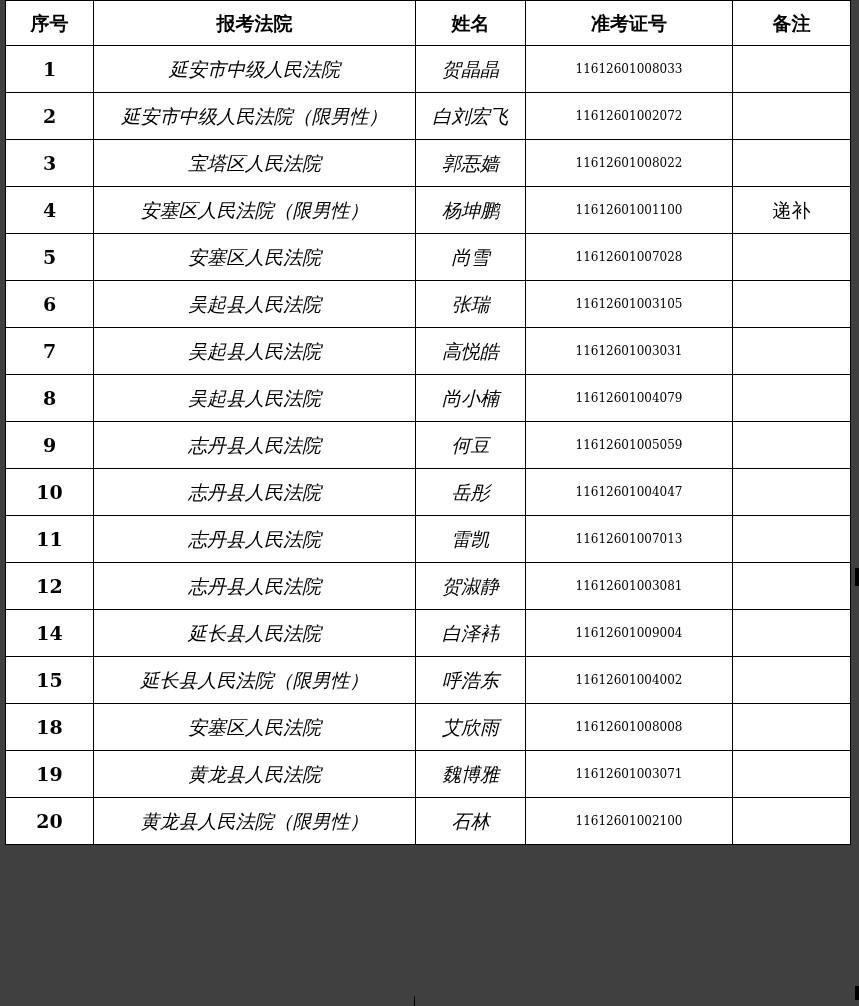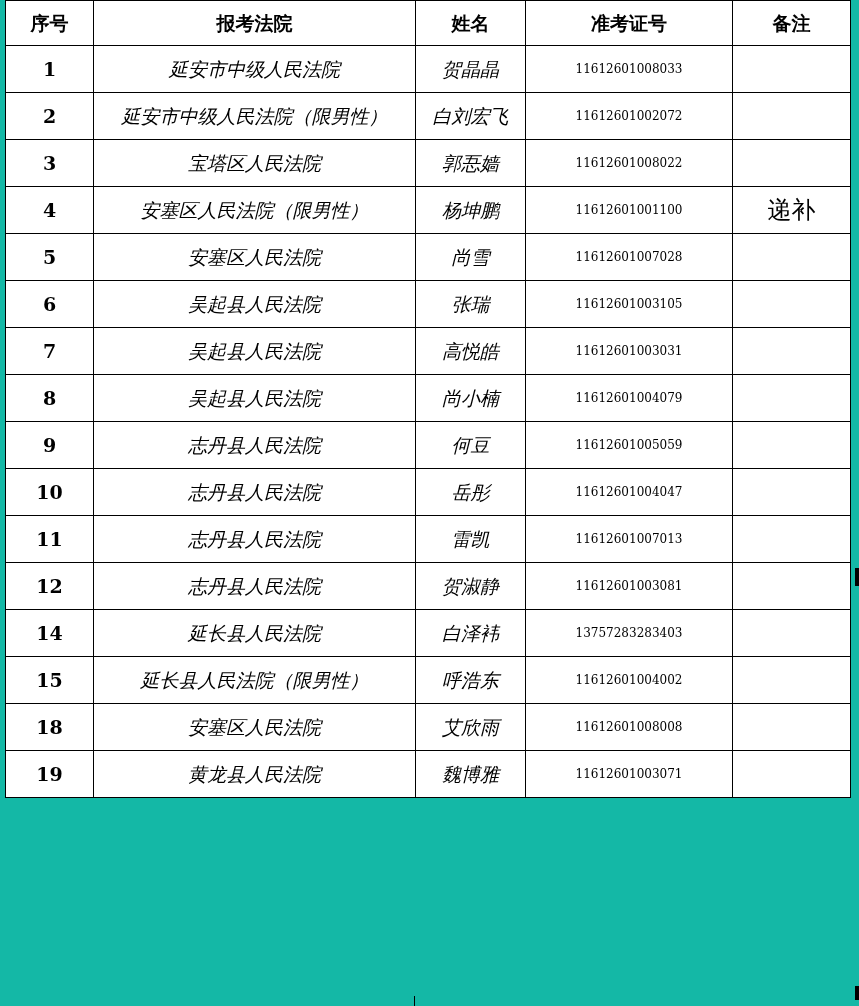--- a/index.html
+++ b/index.html
@@ -10,21 +10,21 @@
   body {
     width: 859px;
     height: 1006px;
     font-family: "DejaVu Sans", sans-serif;
     overflow: hidden;
   }
   .sheet {
     width: 859px;
     height: 1006px;
     position: relative;
-    background: #14b8a6;
+    background: #404040;
   }
   table.roster {
     border-collapse: collapse;
     table-layout: fixed;
     width: 845px;
     margin: 0 0 0 5px;
     background: #fff;
   }
   table.roster col.c-idx   { width: 88px; }
   table.roster col.c-court { width: 322px; }
@@ -60,21 +60,21 @@
     font-family: "DejaVu Serif", "Liberation Serif", serif;
     letter-spacing: 0px;
     font-size: 12px;
   }
   table.roster tbody td.court,
   table.roster tbody td.name {
     font-size: 19px;
     font-style: italic;
   }
   table.roster tbody td.note {
-    font-size: 24px;
+    font-size: 19px;
     margin-left: 28px;
   }
   
   .edge-tick {
     position: absolute;
     right: 0px;
     width: 4px;
     background: #000;
   }
   .edge-tick.t1 { top: 568px; height: 18px; }
@@ -191,21 +191,21 @@
           <td class="idx">12</td>
           <td class="court">志丹县人民法院</td>
           <td class="name">贺淑静</td>
           <td class="ticket">11612601003081</td>
           <td class="note"></td>
         </tr>
         <tr>
           <td class="idx">14</td>
           <td class="court">延长县人民法院</td>
           <td class="name">白泽袆</td>
-          <td class="ticket">13757283283403</td>
+          <td class="ticket">11612601009004</td>
           <td class="note"></td>
         </tr>
         <tr>
           <td class="idx">15</td>
           <td class="court">延长县人民法院（限男性）</td>
           <td class="name">呼浩东</td>
           <td class="ticket">11612601004002</td>
           <td class="note"></td>
         </tr>
         <tr>
@@ -215,19 +215,26 @@
           <td class="ticket">11612601008008</td>
           <td class="note"></td>
         </tr>
         <tr>
           <td class="idx">19</td>
           <td class="court">黄龙县人民法院</td>
           <td class="name">魏博雅</td>
           <td class="ticket">11612601003071</td>
           <td class="note"></td>
         </tr>
+        <tr>
+          <td class="idx">20</td>
+          <td class="court">黄龙县人民法院（限男性）</td>
+          <td class="name">石林</td>
+          <td class="ticket">11612601002100</td>
+          <td class="note"></td>
+        </tr>
       </tbody>
   </table>
 
   <div class="edge-tick t1"></div>
   <div class="edge-tick t2"></div>
   <div class="bottom-tick"></div>
 </div>
 
 </body></html>

